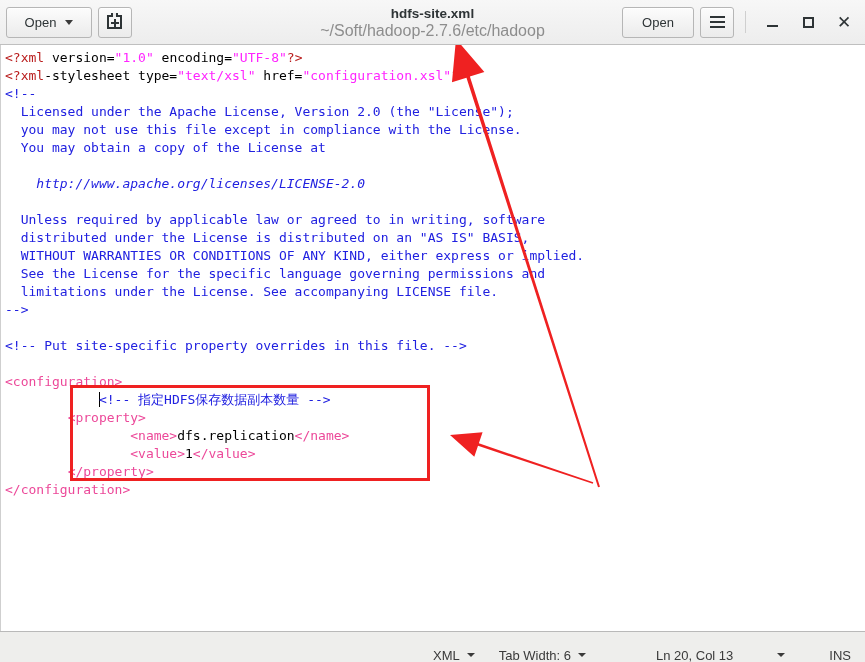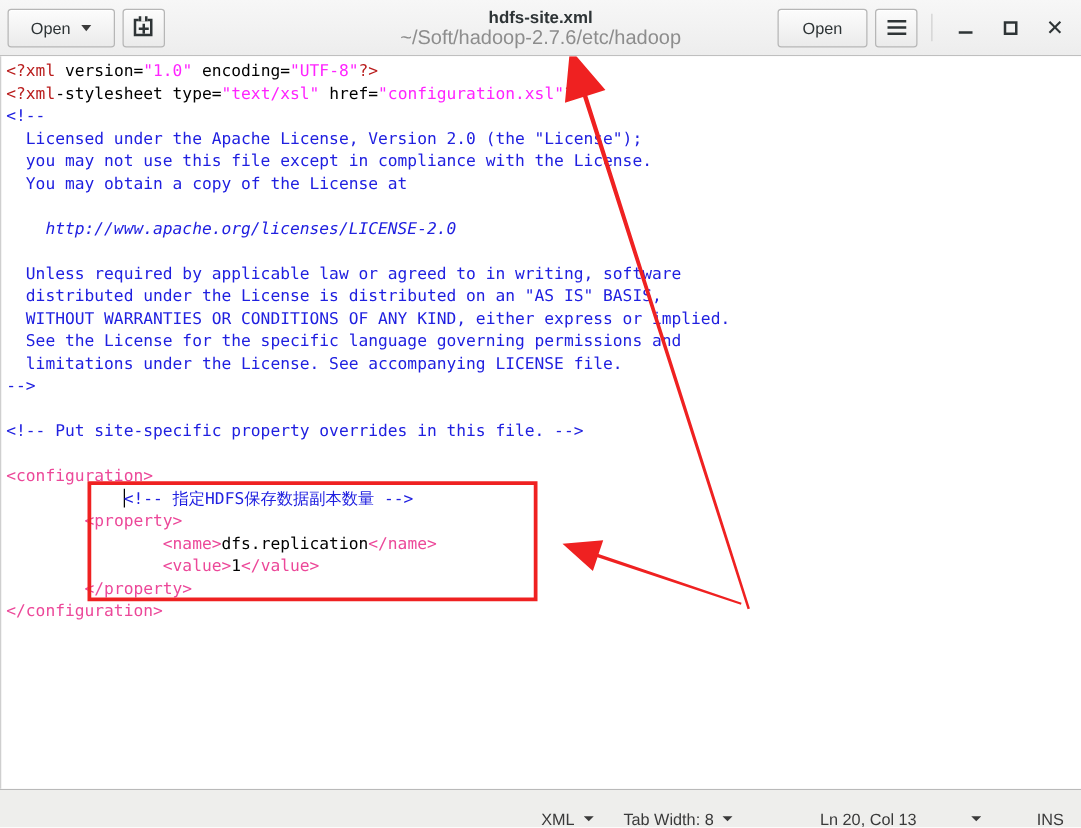--- a/index.html
+++ b/index.html
@@ -253,21 +253,21 @@
         <polygon points="592.24,437.29 477.87,398.27 481.58,387.22 449.00,390.00 473.30,411.87 477.01,400.83 591.76,438.71" fill="#ef2121"></polygon>
       </svg>
   </div>
 
   <div class="statusbar">
     <div class="sb-item">
       <span>XML</span>
       <span class="tri-down-sm"></span>
     </div>
     <div class="sb-item">
-      <span>Tab Width: 8</span>
+      <span>Tab Width: 6</span>
       <span class="tri-down-sm"></span>
     </div>
     <div class="sb-item sb-static" style="padding-left:58px;">
       <span>Ln 20, Col 13</span>
     </div>
     <div class="sb-item" style="padding-left:34px;padding-right:34px;">
       <span class="tri-down-sm"></span>
     </div>
     <div class="sb-item sb-static" style="padding-right:0;">
       <span>INS</span>

